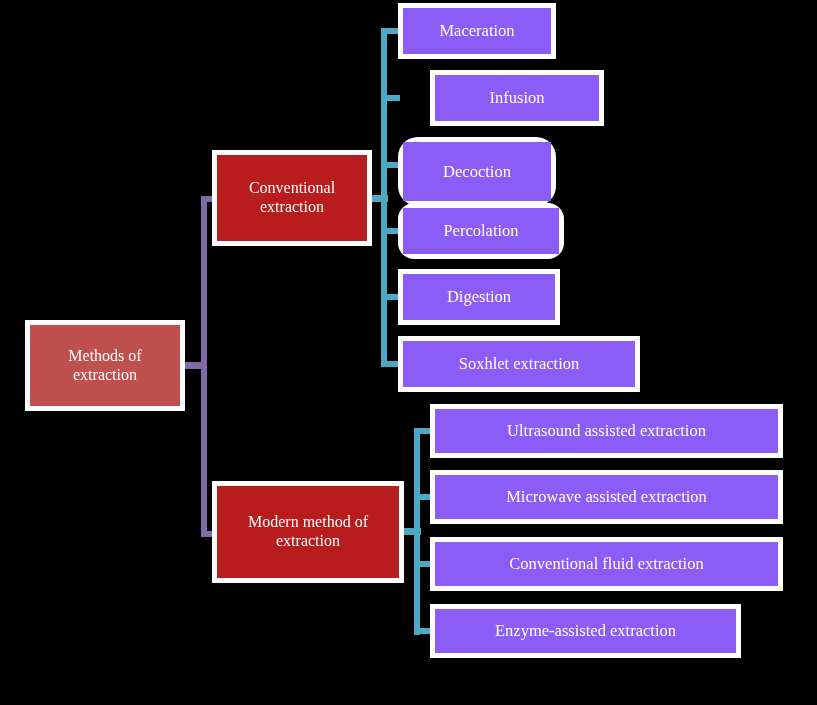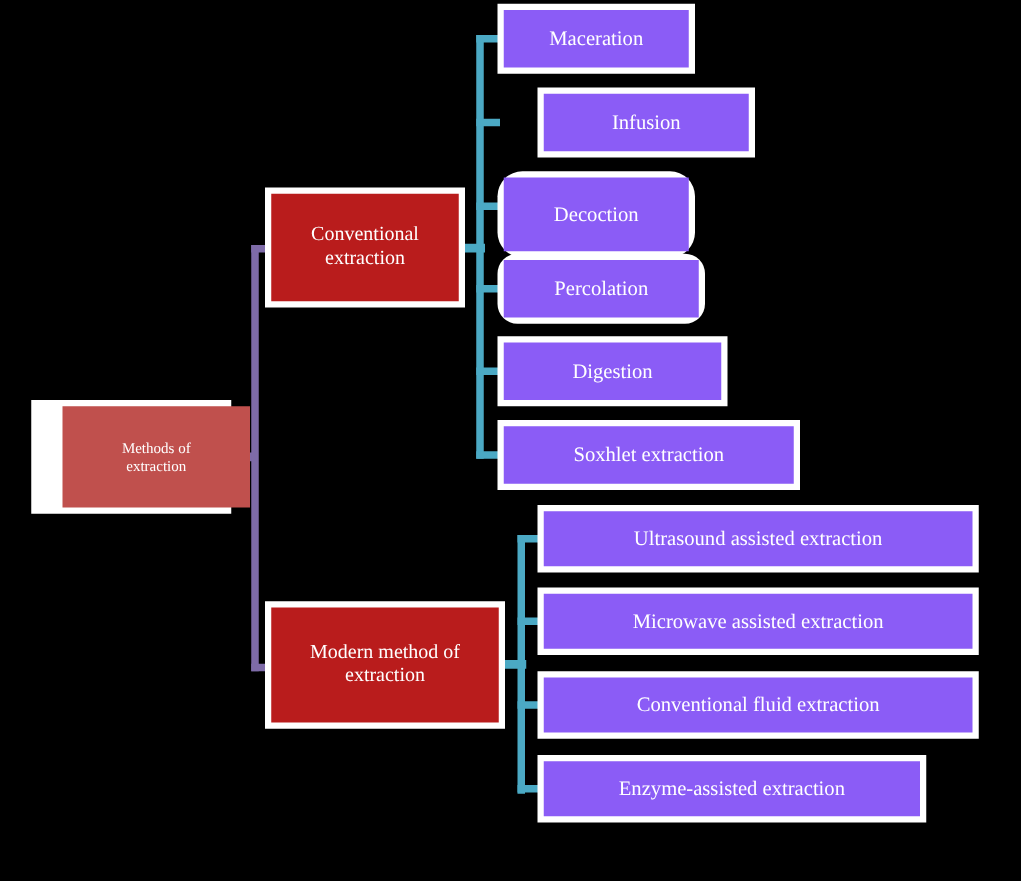--- a/index.html
+++ b/index.html
@@ -38,21 +38,21 @@
     justify-content: center;
     text-align: center;
     color: #ffffff;
     line-height: 1.18;
   }
 
   .node.root   > .fill { background: #c0504d; }
   .node.branch > .fill { background: #b91c1c; }
   .node.leaf   > .fill { background: #8b5cf6; }
 
-  .node.root   > .fill { font-size: 12px; margin-left: 20px; }
+  .node.root   > .fill { font-size: 16px; }
   .node.branch > .fill { font-size: 16px; }
   .node.leaf   > .fill { font-size: 16.5px; }
 </style>
 </head>
 <body>
 
 <div id="canvas">
 
   <div class="conn" style="left:184px; top:362px; width:22px; height:7px; background:#7e6ba8;"></div>
   <div class="conn" style="left:201px; top:196px; width:6px; height:341px; background:#7e6ba8;"></div>
@@ -119,21 +119,21 @@
       <span>Decoction</span>
     </div>
   </div>
 
   <div class="node leaf" style="left:398px; top:203px; width:166px; height:56px;border-radius:16px;">
     <div class="fill">
       <span>Percolation</span>
     </div>
   </div>
 
-  <div class="node leaf" style="left:398px; top:269px; width:184px; height:56px;">
+  <div class="node leaf" style="left:398px; top:269px; width:162px; height:56px;">
     <div class="fill">
       <span>Digestion</span>
     </div>
   </div>
 
   <div class="node leaf" style="left:398px; top:336px; width:242px; height:56px;">
     <div class="fill">
       <span>Soxhlet extraction</span>
     </div>
   </div>

